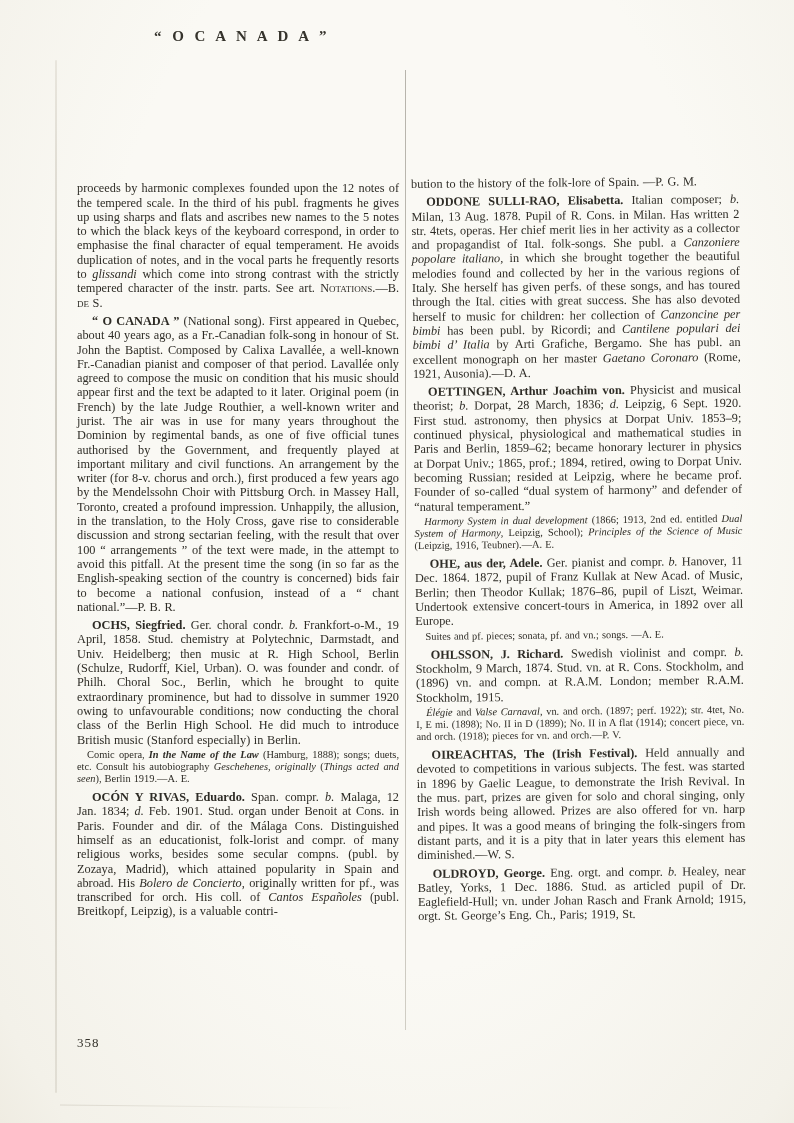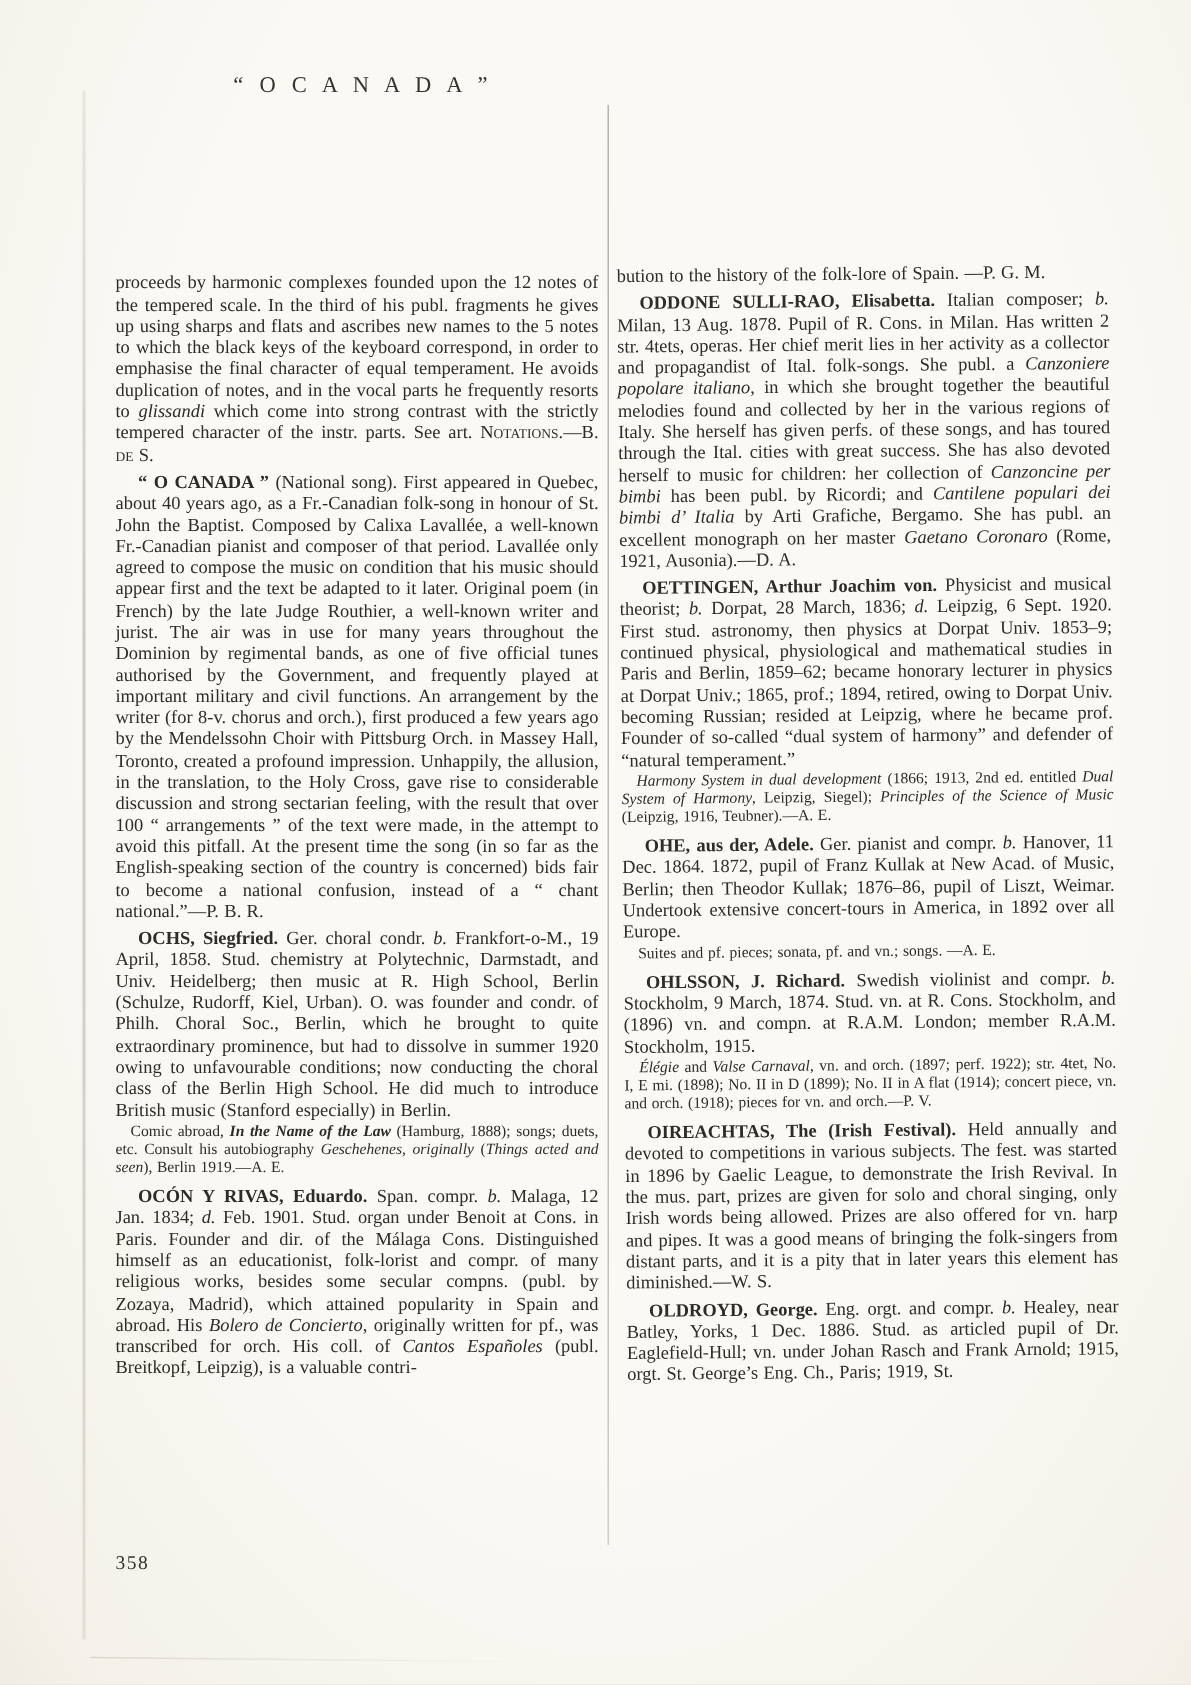--- a/index.html
+++ b/index.html
@@ -18,22 +18,23 @@
     position:absolute;left:55px;top:60px;bottom:30px;width:2px;
     background:linear-gradient(#e0dcd2, #b8b3a6 35%, #c6c1b4 75%, #d8d4c9);
     opacity:.65;border-radius:2px;
   }
   .bottom-edge{
     position:absolute;left:60px;bottom:16px;width:300px;height:1px;
     background:linear-gradient(90deg,#c4bfb2,transparent);
     opacity:.5;transform:rotate(.6deg);
   }
   .running-heads{
-    position:absolute;top:49px;left:77px;width:660px;
+    position:absolute;top:28px;left:77px;width:660px;
     display:flex;
+    font-weight:bold;
   }
   .rh{
     flex:0 0 50%;text-align:center;
     font-size:15px;letter-spacing:3.5px;color:#35332c;
     font-variant:normal;
   }
   .cols{
     position:absolute;top:70px;left:77px;width:662px;
     display:flex;align-items:center;
   }
@@ -69,29 +70,29 @@
 
   <header class="running-heads">
     <div class="rh rh-left">“ O  C A N A D A ”</div>
   </header>
 
   <main class="cols">
     <section class="col col-left">
         <p class="para cont"><span>proceeds by harmonic complexes founded upon the 12 notes of the tempered scale.  In the third of his publ. fragments he gives up using sharps and flats and ascribes new names to the 5 notes to which the black keys of the keyboard correspond, in order to emphasise the final character of equal temperament.  He avoids duplication of notes, and in the vocal parts he frequently resorts to </span><span class="i">glissandi</span><span> which come into strong contrast with the strictly tempered character of the instr. parts.  See art. </span><span class="sc">Notations</span><span>.—B. </span><span class="sc">de</span><span> S.</span></p>
         <p class="para indent"><span class="b">“ O  CANADA ”</span><span> (National song).  First appeared in Quebec, about 40 years ago, as a Fr.-Canadian folk-song in honour of St. John the Baptist.  Composed by Calixa Lavallée, a well-known Fr.-Canadian pianist and composer of that period.  Lavallée only agreed to compose the music on condition that his music should appear first and the text be adapted to it later.  Original poem (in French) by the late Judge Routhier, a well-known writer and jurist.  The air was in use for many years throughout the Dominion by regimental bands, as one of five official tunes authorised by the Government, and frequently played at important military and civil functions.  An arrangement by the writer (for 8-v. chorus and orch.), first produced a few years ago by the Mendelssohn Choir with Pittsburg Orch. in Massey Hall, Toronto, created a profound impression.  Unhappily, the allusion, in the translation, to the Holy Cross, gave rise to considerable discussion and strong sectarian feeling, with the result that over 100 “ arrangements ” of the text were made, in the attempt to avoid this pitfall.  At the present time the song (in so far as the English-speaking section of the country is concerned) bids fair to become a national confusion, instead of a “ chant national.”—P. B. R.</span></p>
         <p class="para indent"><span class="b">OCHS, Siegfried.</span><span>  Ger. choral condr. </span><span class="i">b.</span><span> Frankfort-o-M., 19 April, 1858.  Stud. chemistry at Polytechnic, Darmstadt, and Univ. Heidelberg; then music at R. High School, Berlin (Schulze, Rudorff, Kiel, Urban).  O. was founder and condr. of Philh. Choral Soc., Berlin, which he brought to quite extraordinary prominence, but had to dissolve in summer 1920 owing to unfavourable conditions; now conducting the choral class of the Berlin High School.  He did much to introduce British music (Stanford especially) in Berlin.</span></p>
-        <p class="para small indent"><span>Comic abroad, </span><span class="b i">In the Name of the Law</span><span> (Hamburg, 1888); songs; duets, etc.  Consult his autobiography </span><span class="i">Geschehenes, originally</span><span> (</span><span class="i">Things acted and seen</span><span>), Berlin 1919.—A. E.</span></p>
+        <p class="para small indent"><span>Comic opera, </span><span class="b i">In the Name of the Law</span><span> (Hamburg, 1888); songs; duets, etc.  Consult his autobiography </span><span class="i">Geschehenes, originally</span><span> (</span><span class="i">Things acted and seen</span><span>), Berlin 1919.—A. E.</span></p>
         <p class="para indent"><span class="b">OCÓN Y RIVAS, Eduardo.</span><span>  Span. compr. </span><span class="i">b.</span><span> Malaga, 12 Jan. 1834; </span><span class="i">d.</span><span> Feb. 1901.  Stud. organ under Benoit at Cons. in Paris.  Founder and dir. of the Málaga Cons.  Distinguished himself as an educationist, folk-lorist and compr. of many religious works, besides some secular compns. (publ. by Zozaya, Madrid), which attained popularity in Spain and abroad.  His </span><span class="i">Bolero de Concierto</span><span>, originally written for pf., was transcribed for orch.  His coll. of </span><span class="i">Cantos Españoles</span><span> (publ. Breitkopf, Leipzig), is a valuable contri-</span></p>
       </section>
     <div class="divider"></div>
     <section class="col col-right">
         <p class="para cont"><span>bution to the history of the folk-lore of Spain. —P. G. M.</span></p>
         <p class="para indent"><span class="b">ODDONE SULLI-RAO, Elisabetta.</span><span>  Italian composer; </span><span class="i">b.</span><span> Milan, 13 Aug. 1878.  Pupil of R. Cons. in Milan.  Has written 2 str. 4tets, operas.  Her chief merit lies in her activity as a collector and propagandist of Ital. folk-songs.  She publ. a </span><span class="i">Canzoniere popolare italiano</span><span>, in which she brought together the beautiful melodies found and collected by her in the various regions of Italy.  She herself has given perfs. of these songs, and has toured through the Ital. cities with great success.  She has also devoted herself to music for children: her collection of </span><span class="i">Canzoncine per bimbi</span><span> has been publ. by Ricordi; and </span><span class="i">Cantilene populari dei bimbi d’ Italia</span><span> by Arti Grafiche, Bergamo.  She has publ. an excellent monograph on her master </span><span class="i">Gaetano Coronaro</span><span> (Rome, 1921, Ausonia).—D. A.</span></p>
         <p class="para indent"><span class="b">OETTINGEN, Arthur Joachim von.</span><span>  Physicist and musical theorist; </span><span class="i">b.</span><span> Dorpat, 28 March, 1836; </span><span class="i">d.</span><span> Leipzig, 6 Sept. 1920.  First stud. astronomy, then physics at Dorpat Univ. 1853–9; continued physical, physiological and mathematical studies in Paris and Berlin, 1859–62; became honorary lecturer in physics at Dorpat Univ.; 1865, prof.; 1894, retired, owing to Dorpat Univ. becoming Russian; resided at Leipzig, where he became prof.  Founder of so-called “dual system of harmony” and defender of “natural temperament.”</span></p>
-        <p class="para small indent"><span class="i">Harmony System in dual development</span><span> (1866; 1913, 2nd ed. entitled </span><span class="i">Dual System of Harmony</span><span>, Leipzig, Siegel);  </span><span class="i">Principles of the Science of Music</span><span> (Leipzig, 1916, Teubner).—A. E.</span></p>
+        <p class="para small indent"><span class="i">Harmony System in dual development</span><span> (1866; 1913, 2nd ed. entitled </span><span class="i">Dual System of Harmony</span><span>, Leipzig, School);  </span><span class="i">Principles of the Science of Music</span><span> (Leipzig, 1916, Teubner).—A. E.</span></p>
         <p class="para indent"><span class="b">OHE, aus der, Adele.</span><span>  Ger. pianist and compr. </span><span class="i">b.</span><span> Hanover, 11 Dec. 1864.  1872, pupil of Franz Kullak at New Acad. of Music, Berlin; then Theodor Kullak; 1876–86, pupil of Liszt, Weimar.  Undertook extensive concert-tours in America, in 1892 over all Europe.</span></p>
         <p class="para small indent"><span>Suites and pf. pieces; sonata, pf. and vn.; songs. —A. E.</span></p>
         <p class="para indent"><span class="b">OHLSSON, J. Richard.</span><span>  Swedish violinist and compr. </span><span class="i">b.</span><span> Stockholm, 9 March, 1874.  Stud. vn. at R. Cons. Stockholm, and (1896) vn. and compn. at R.A.M. London; member R.A.M. Stockholm, 1915.</span></p>
         <p class="para small indent"><span class="i">Élégie</span><span> and </span><span class="i">Valse Carnaval</span><span>, vn. and orch. (1897; perf. 1922); str. 4tet, No. I, E mi. (1898); No. II in D (1899); No. II in A flat (1914); concert piece, vn. and orch. (1918); pieces for vn. and orch.—P. V.</span></p>
         <p class="para indent"><span class="b">OIREACHTAS, The (Irish Festival).</span><span>  Held annually and devoted to competitions in various subjects.  The fest. was started in 1896 by Gaelic League, to demonstrate the Irish Revival.  In the mus. part, prizes are given for solo and choral singing, only Irish words being allowed.  Prizes are also offered for vn. harp and pipes.  It was a good means of bringing the folk-singers from distant parts, and it is a pity that in later years this element has diminished.—W. S.</span></p>
         <p class="para indent"><span class="b">OLDROYD, George.</span><span>  Eng. orgt. and compr. </span><span class="i">b.</span><span> Healey, near Batley, Yorks, 1 Dec. 1886.  Stud. as articled pupil of Dr. Eaglefield-Hull; vn. under Johan Rasch and Frank Arnold; 1915, orgt. St. George’s Eng. Ch., Paris;  1919, St.</span></p>
       </section>
   </main>
 
   <footer class="pagefoot">

